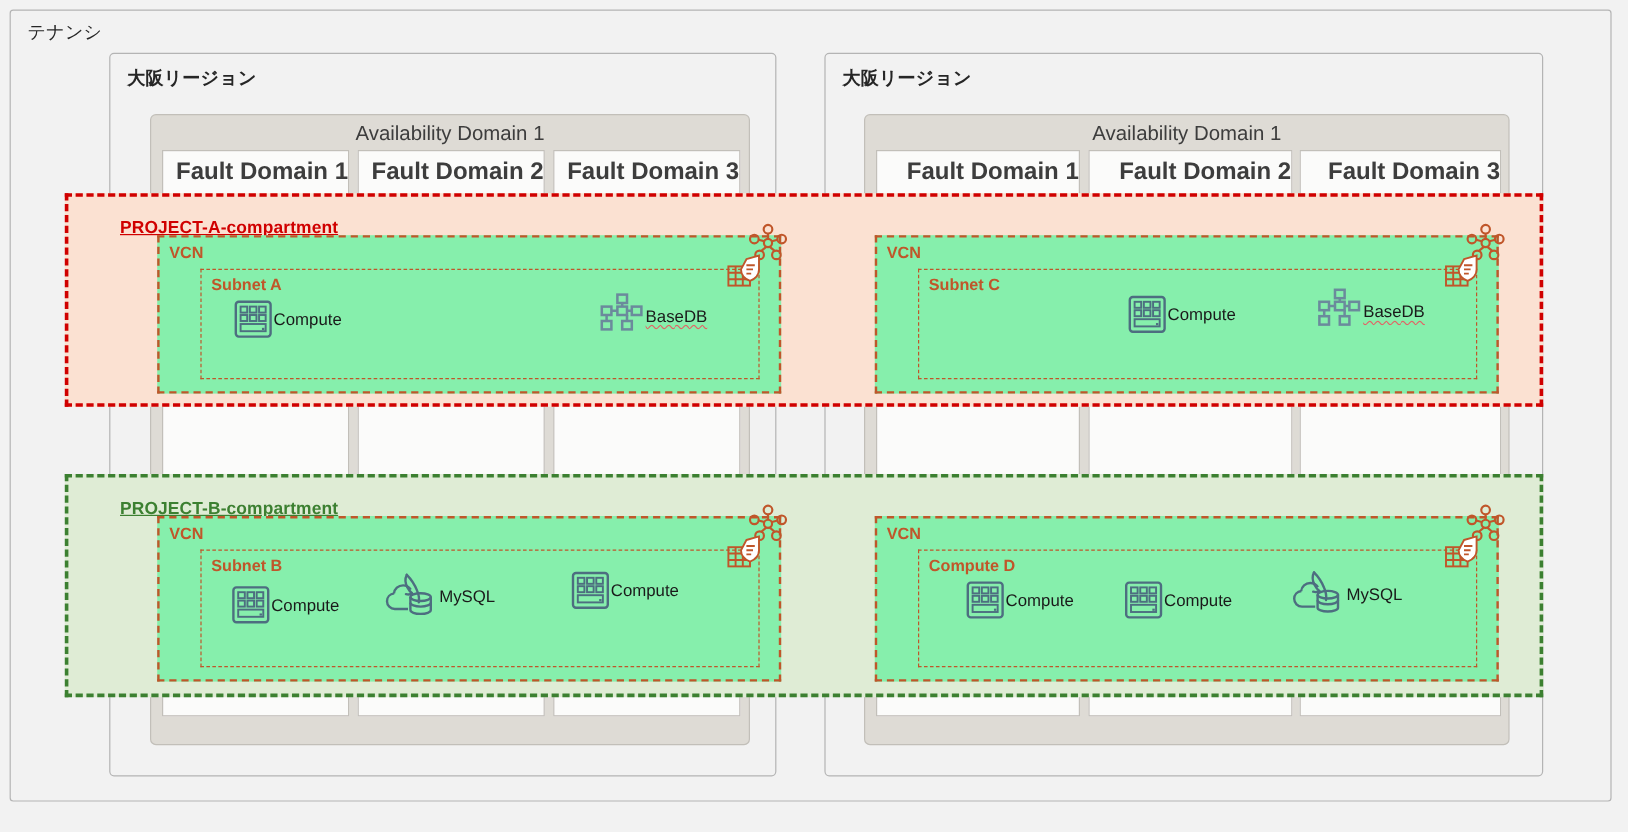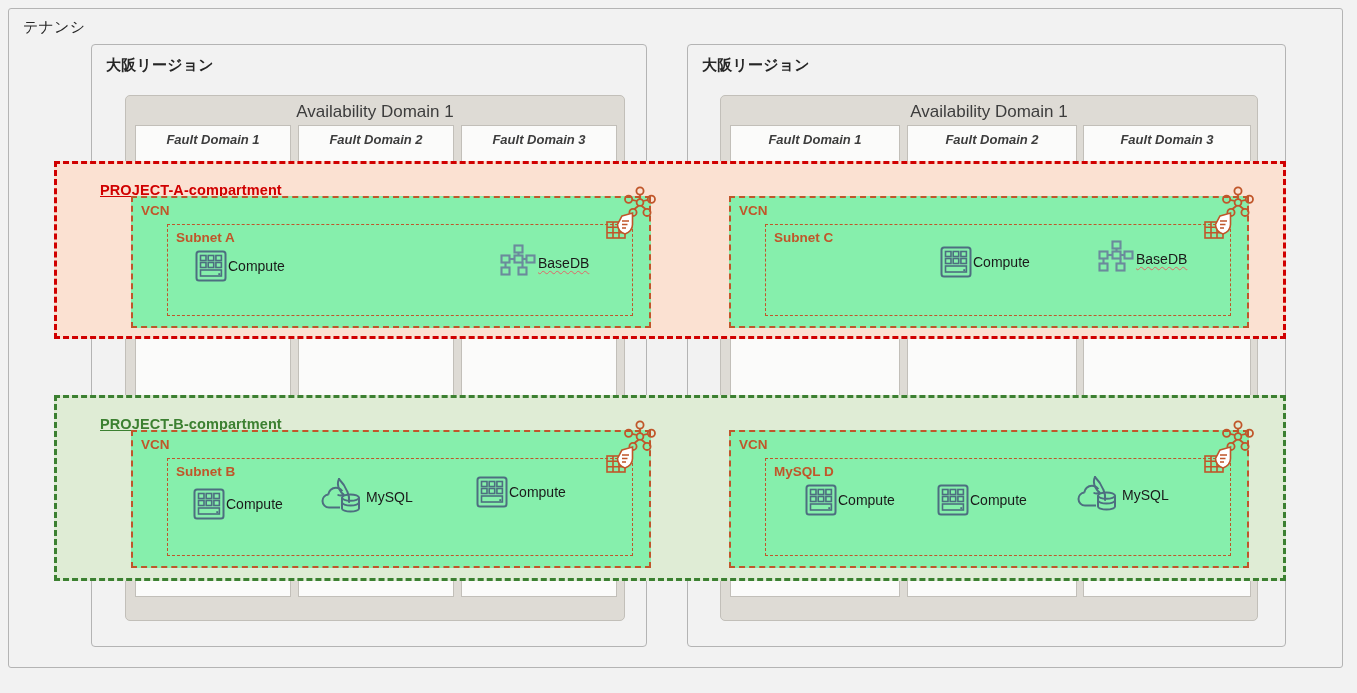--- a/index.html
+++ b/index.html
@@ -51,22 +51,22 @@
     font-size:17px;color:#3d3d3d;font-weight:400;
   }
 
   
   .fd{
     position:absolute;top:29px;height:472px;
     background:#fbfbfa;border:1px solid #c2bfb9;
     box-sizing:border-box;
   }
   .fd-label{
-    position:absolute;left:0;right:0;top:6px;text-align:center;
-    font-size:13px;color:#3d3d3d;font-weight:700;white-space:nowrap;font-style:italic;
+    position:absolute;left:0;right:0;top:6px;text-align:right;
+    font-size:20px;color:#3d3d3d;font-weight:700;white-space:nowrap;
   }
   
   .region.tokyo .fd1{left:9px;width:156px;}
   .region.tokyo .fd2{left:172px;width:156px;}
   .region.tokyo .fd3{left:335px;width:156px;}
   
   .region.osaka .fd1{left:9px;width:170px;}
   .region.osaka .fd2{left:186px;width:170px;}
   .region.osaka .fd3{left:362px;width:168px;}
 
@@ -415,21 +415,21 @@
             <path d="M17 6 L27.5 3 L27.5 14.5 C27.5 20 22.5 23 20 24 C17.5 23 12.5 20 12.5 14.5 Z" fill="#ffffff"></path>
             <path d="M17 11 H24 M17 14.5 H22.5 M17 18 H21"></path>
           </g>
         </svg>
       </span>
 
       <div class="vcn" style="left:672px;top:32px;width:520px;height:138px;">
         <div class="vcn-label">VCN</div>
 
         <div class="subnet" style="left:34px;top:26px;width:466px;height:98px;">
-          <div class="subnet-label">MySQL D</div>
+          <div class="subnet-label">Compute D</div>
 
           <div class="node" style="left:38px;top:24px;">
             <span>
               <svg width="34" height="34" viewBox="0 0 34 34">
                 <rect x="2.5" y="2.5" width="29" height="29" rx="2.5" fill="none" stroke="#4d6e80" stroke-width="2"></rect>
                 <rect x="6.5" y="6.5" width="5.5" height="5" fill="none" stroke="#4d6e80" stroke-width="1.6"></rect>
                 <rect x="14.2" y="6.5" width="5.5" height="5" fill="none" stroke="#4d6e80" stroke-width="1.6"></rect>
                 <rect x="21.9" y="6.5" width="5.5" height="5" fill="none" stroke="#4d6e80" stroke-width="1.6"></rect>
                 <rect x="6.5" y="13.5" width="5.5" height="5" fill="none" stroke="#4d6e80" stroke-width="1.6"></rect>
                 <rect x="14.2" y="13.5" width="5.5" height="5" fill="none" stroke="#4d6e80" stroke-width="1.6"></rect>

